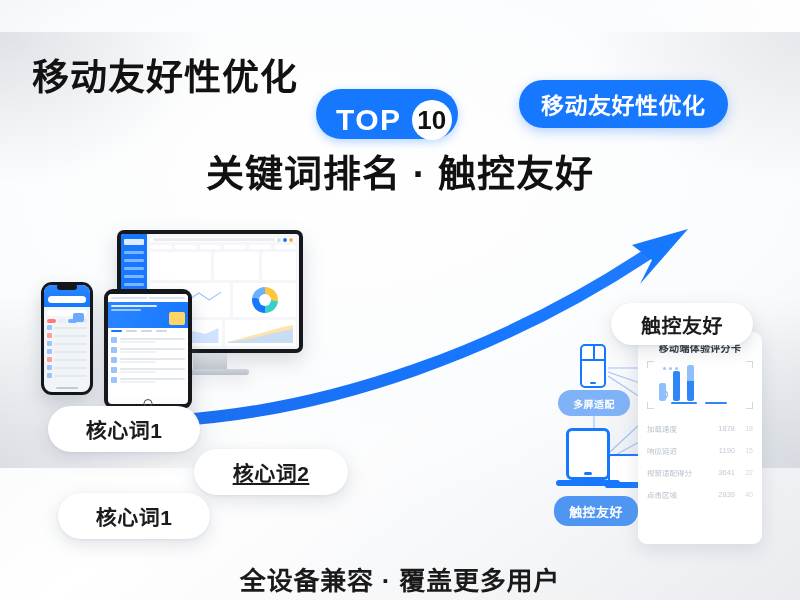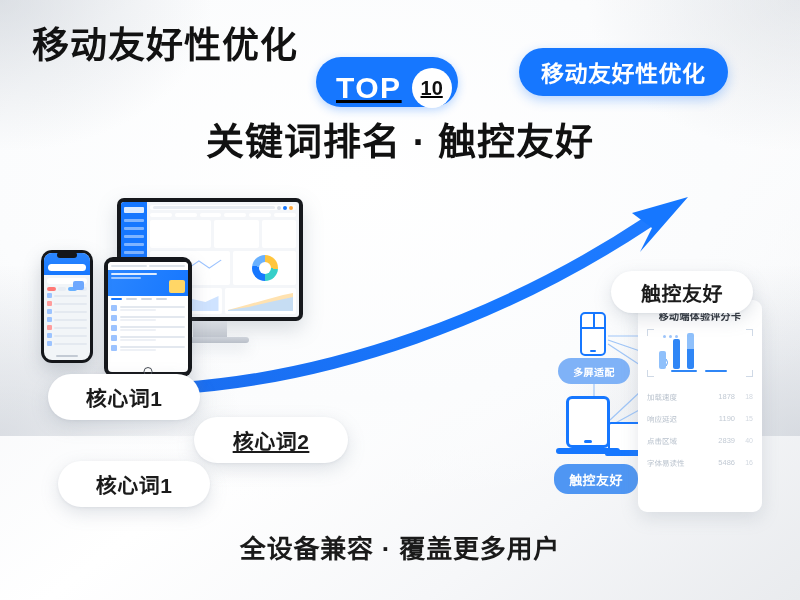--- a/index.html
+++ b/index.html
@@ -5,21 +5,21 @@
 <style>
   * { margin:0; padding:0; box-sizing:border-box; }
   html,body { width:800px; height:600px; overflow:hidden; }
   body {
     font-family:"Liberation Sans","DejaVu Sans",sans-serif;
     background:
       radial-gradient(ellipse 700px 420px at 44% 30%, #ffffff 0%, #fbfcfd 52%, rgba(251,252,253,0) 78%),
       linear-gradient(142deg,#eef0f3 0%,#f7f8fa 26%,#ffffff 52%,#f6f7f9 76%,#e9ebee 100%);
     position:relative;
   }
-  #stage { position:relative; width:800px; height:436px; }
+  #stage { position:relative; width:800px; height:436px;margin-top:32px; }
 
   
   .corner-shade { position:absolute; pointer-events:none; }
   .cs-tl { top:0; left:0; width:210px; height:150px;
     background:radial-gradient(ellipse at top left, rgba(196,202,210,.50), rgba(196,202,210,0) 72%); }
   .cs-tr { top:0; right:0; width:210px; height:150px;
     background:radial-gradient(ellipse at top right, rgba(196,202,210,.42), rgba(196,202,210,0) 72%); }
   .cs-bl { bottom:0; left:0; width:240px; height:170px;
     background:radial-gradient(ellipse at bottom left, rgba(192,198,207,.55), rgba(192,198,207,0) 72%); }
   .cs-br { bottom:0; right:0; width:240px; height:170px;
@@ -30,29 +30,28 @@
     position:absolute; left:32px; top:27px;
     font-size:37px; font-weight:700; color:#121212;
     letter-spacing:1px; line-height:1;
     white-space:nowrap;
   }
   .top-badge {
     position:absolute; left:316px; top:57px;
     height:50px; border-radius:25px; background:#1677ff;
     display:flex; align-items:center; padding:12px 6px 0 20px; gap:10px;
     box-shadow:0 3px 10px rgba(22,119,255,.30);
-    text-decoration:underline;
   }
   .top-badge .tb-word {
     color:#fff; font-size:30px; font-weight:700; letter-spacing:1.5px; line-height:1;
   }
   .top-badge .tb-num {
     width:40px; height:40px; border-radius:50%; background:#fff;
     display:flex; align-items:center; justify-content:center;
-    color:#101010; font-size:20px; font-weight:700; line-height:1;
+    color:#101010; font-size:26px; font-weight:700; line-height:1;
   }
   .pill-blue-top {
     position:absolute; left:519px; top:48px;
     height:48px; border-radius:24px; background:#1677ff;
     display:flex; align-items:center; justify-content:center;
     padding:0 22px; color:#fff; font-size:23px; font-weight:700;
     letter-spacing:.5px; white-space:nowrap;
     box-shadow:0 4px 12px rgba(22,119,255,.30);
   }
   .hl-sub {
@@ -486,28 +485,28 @@
           <span class="nm">加载速度</span>
           <span class="v1">1878</span>
           <span class="v2">18</span>
         </div>
         <div class="sc-row">
           <span class="nm">响应延迟</span>
           <span class="v1">1190</span>
           <span class="v2">15</span>
         </div>
         <div class="sc-row">
+          <span class="nm">视窗适配得分</span>
+          <span class="v1">3641</span>
+          <span class="v2">22</span>
+        </div>
+        <div class="sc-row">
           <span class="nm">点击区域</span>
           <span class="v1">2839</span>
           <span class="v2">40</span>
-        </div>
-        <div class="sc-row">
-          <span class="nm">字体易读性</span>
-          <span class="v1">5486</span>
-          <span class="v2">16</span>
         </div>
       </div>
     </div>
   </div>
 
   <div class="pill-white pw1">核心词1</div>
   <div class="pill-white pw2">核心词2</div>
   <div class="pill-white pw3">核心词1</div>
   <div class="pill-white pw5">触控友好</div>
 

